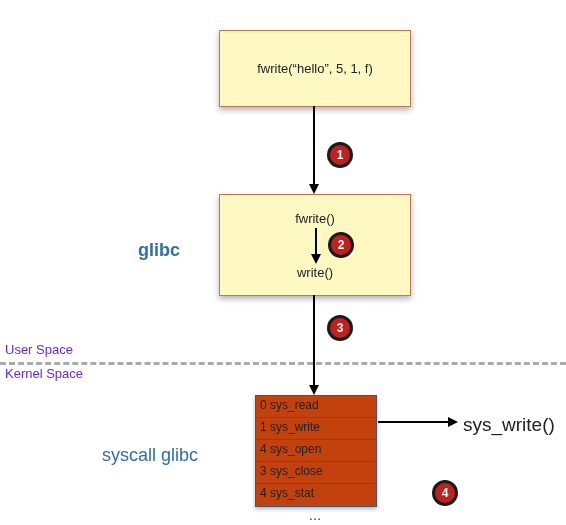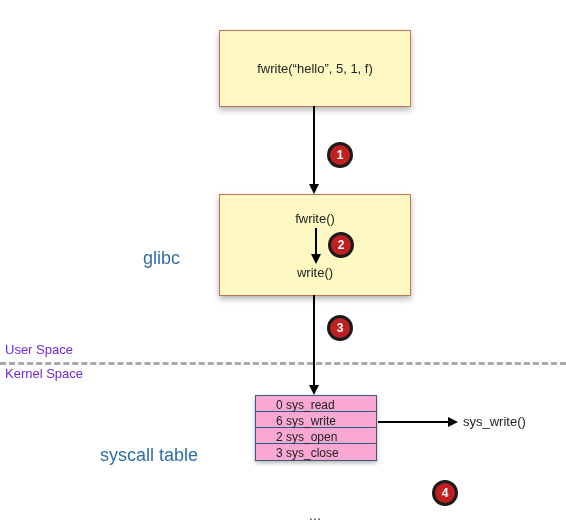--- a/index.html
+++ b/index.html
@@ -53,34 +53,34 @@
   .dashed {
     position: absolute;
     border-top: 3px dashed #aaaaaa;
   }
   .table {
     position: absolute;
     border: 1px solid #3a5a7a;
     box-shadow: 0 2px 4px rgba(0,0,0,0.3);
   }
   .table .row {
-    height: 16px;
+    height: 22px;
     line-height: 18px;
-    padding-left: 20px;
-    background: #f9a8d4;
+    padding-left: 4px;
+    background: #c2410c;
     border-bottom: 1px solid #3a5a7a;
     font-size: 12px;
     color: #222;
     text-align: left;
     box-sizing: border-box;
   }
   .table .row:last-child { border-bottom: none; }
   .syscall-target {
     position: absolute;
-    font-size: 13px;
+    font-size: 19px;
     color: #222;
   }
   .ellipsis {
     position: absolute;
     font-size: 13px;
     color: #222;
     text-align: center;
   }
   .arrow-line {
     position: absolute;
@@ -99,22 +99,22 @@
     border-top: 5px solid transparent;
     border-bottom: 5px solid transparent;
     border-left: 10px solid #000;
   }
 </style>
 </head>
 <body>
 
 <div class="canvas">
 
-  <div class="label-left" style="left:134px; top:248px; width:46px;">glibc</div>
-  <div class="label-left" style="left:88px; top:445px; width:110px;">syscall table</div>
+  <div class="label-left" style="left:134px; top:240px; width:46px;font-weight:bold;">glibc</div>
+  <div class="label-left" style="left:88px; top:445px; width:110px;">syscall glibc</div>
 
   <div class="box" style="left:219px; top:30px; width:190px; height:75px; line-height:75px;">
     <span class="box-text">fwrite(“hello”, 5, 1, f)</span>
   </div>
 
   <div class="arrow-line" style="left:313px; top:106px; width:2px; height:78px;"></div>
   <div class="arrow-head-down" style="left:309px; top:184px;"></div>
   <div class="badge" style="left:327px; top:142px;">1</div>
 
   <div class="box" style="left:219px; top:194px; width:190px; height:100px;">
@@ -129,23 +129,24 @@
   <div class="arrow-line" style="left:313px; top:295px; width:2px; height:90px;"></div>
   <div class="arrow-head-down" style="left:309px; top:385px;"></div>
   <div class="badge" style="left:327px; top:315px;">3</div>
 
   <div class="space-label" style="left:5px; top:342px;">User Space</div>
   <div class="dashed" style="left:0; top:362px; width:566px;"></div>
   <div class="space-label" style="left:5px; top:366px;text-align:center;">Kernel Space</div>
 
   <div class="table" style="left:255px; top:395px; width:120px;">
     <div class="row">0 sys_read</div>
-    <div class="row">6 sys_write</div>
-    <div class="row">2 sys_open</div>
+    <div class="row">1 sys_write</div>
+    <div class="row">4 sys_open</div>
     <div class="row">3 sys_close</div>
+    <div class="row">4 sys_stat</div>
   </div>
   <div class="ellipsis" style="left:305px; top:508px; width:20px;">…</div>
 
   <div class="arrow-line" style="left:378px; top:421px; width:70px; height:2px;"></div>
   <div class="arrow-head-right" style="left:448px; top:417px;"></div>
   <div class="syscall-target" style="left:463px; top:414px;">sys_write()</div>
 
   <div class="badge" style="left:432px; top:480px;">4</div>
 
 </div>

